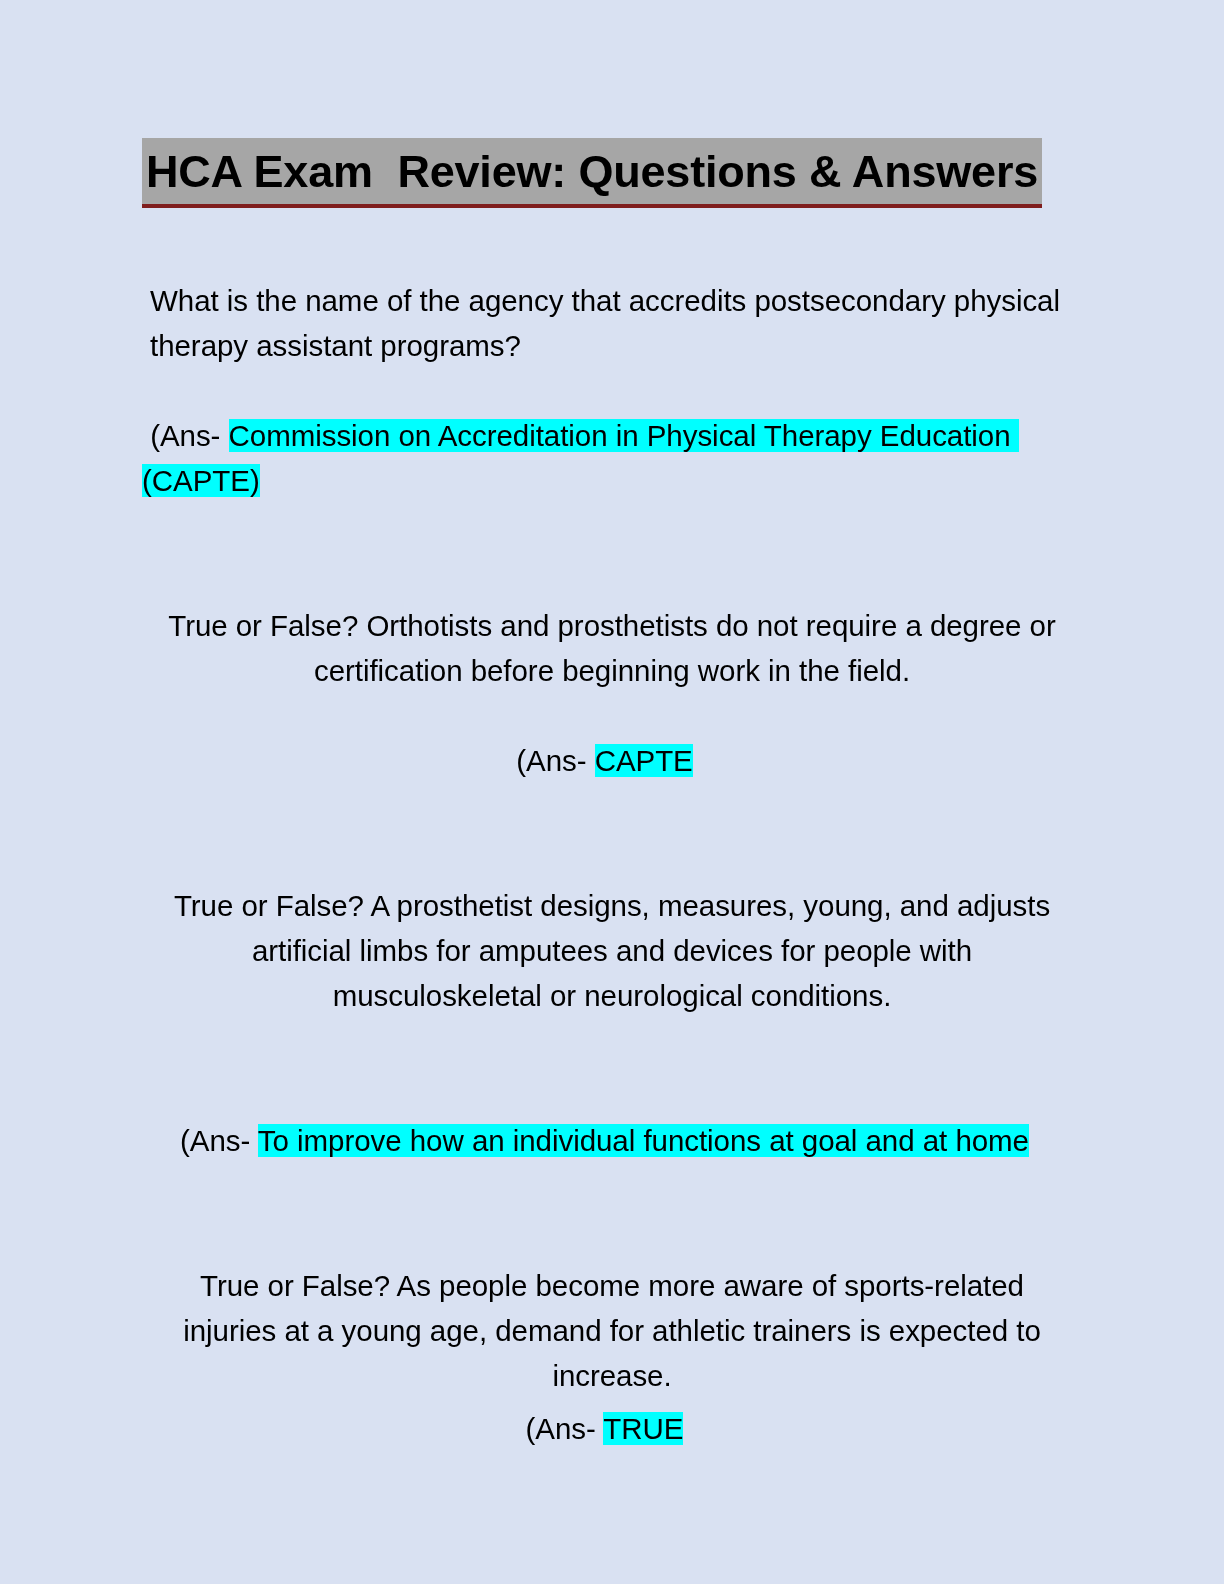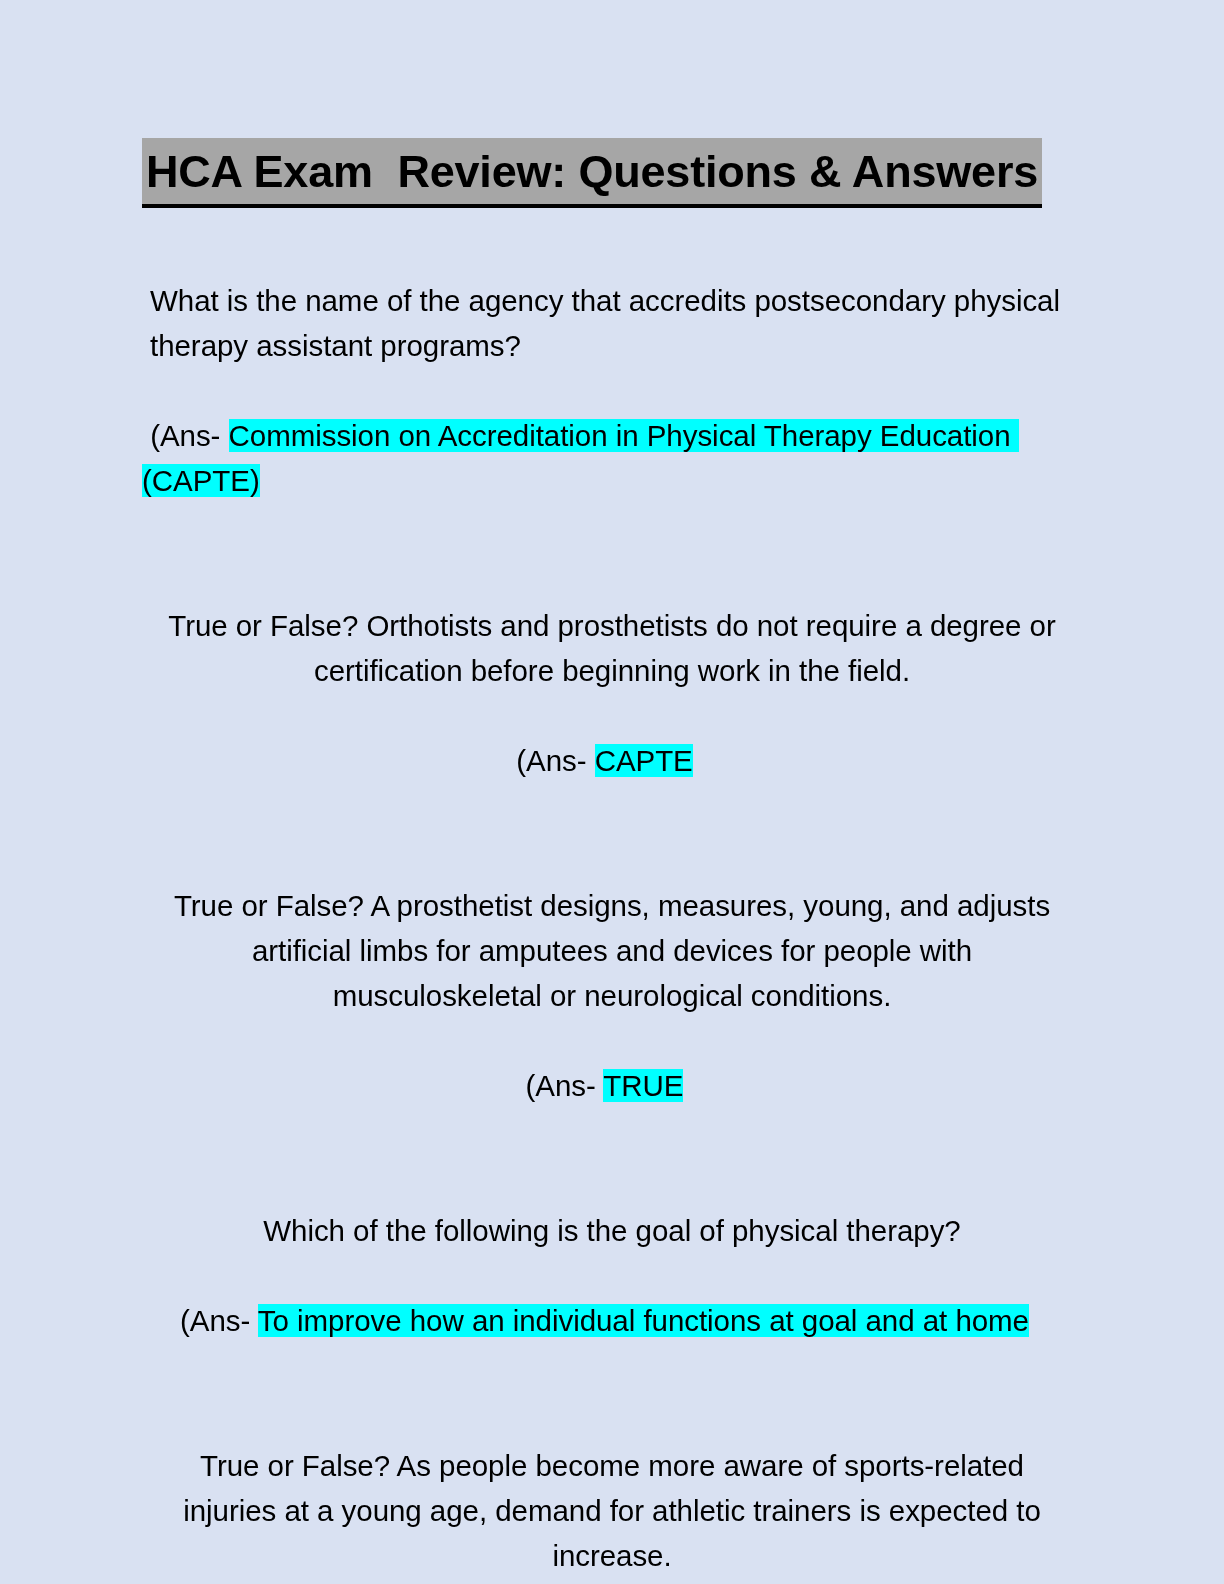--- a/index.html
+++ b/index.html
@@ -27,21 +27,21 @@
     display: inline-block;
     margin: 0;
     padding: 2px 4px 0 4px;
     background: #a6a6a6;
     font-size: 45px;
     font-weight: bold;
     line-height: 1.42;
     letter-spacing: -0.2px;
     color: #000000;
     white-space: pre;
-    border-bottom: 4px solid #000000;
+    border-bottom: 4px solid #7f1d1d;
   }
 
   
   .qa-list {
     margin: 0;
     padding: 0;
     list-style: none;
   }
   .qa-block {
     margin: 0;
@@ -96,24 +96,22 @@
       <div class="qa-block">
         <p class="line question">What is the name of the agency that accredits postsecondary physical therapy assistant programs?</p>
         <p class="line answer gap"><span> (Ans- </span><span class="hl">Commission on Accreditation in Physical Therapy Education (CAPTE)</span></p>
       </div>
       <div class="qa-block spaced-top">
         <p class="line question">True or False? Orthotists and prosthetists do not require a degree or certification before beginning work in the field.</p>
         <p class="line answer gap"><span>(Ans- </span><span class="hl">CAPTE</span></p>
       </div>
       <div class="qa-block spaced-top">
         <p class="line question">True or False? A prosthetist designs, measures, young, and adjusts artificial limbs for amputees and devices for people with musculoskeletal or neurological conditions.</p>
-        <p class="line answer gap"><span>(Ans- </span><span class="hl">TRUE</span></p>
       </div>
       <div class="qa-block spaced-top">
-        <p class="line question">Which of the following is the goal of physical therapy?</p>
         <p class="line answer gap"><span>(Ans- </span><span class="hl">To improve how an individual functions at goal and at home</span></p>
       </div>
       <div class="qa-block spaced-top">
         <p class="line question">True or False? As people become more aware of sports-related injuries at a young age, demand for athletic trainers is expected to increase.</p>
         <p class="line answer"><span>(Ans- </span><span class="hl">TRUE</span></p>
       </div>
     </div>
 
 </div>
 

